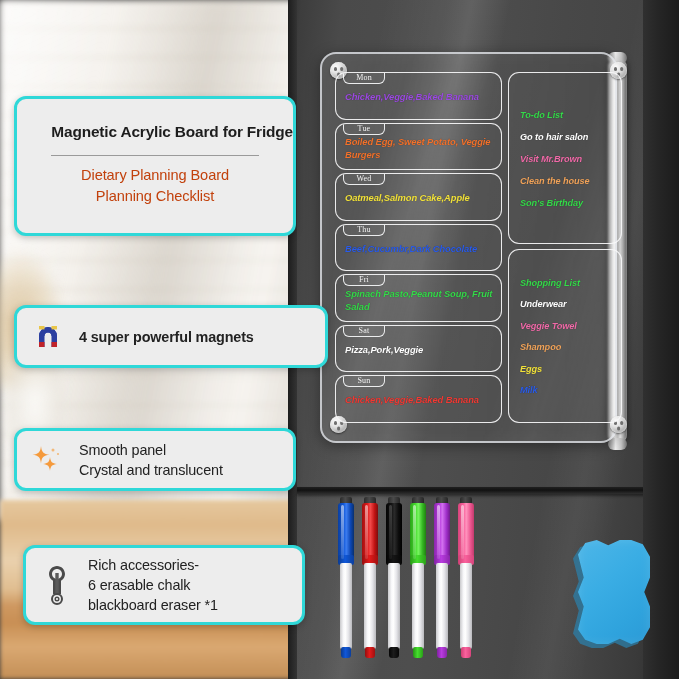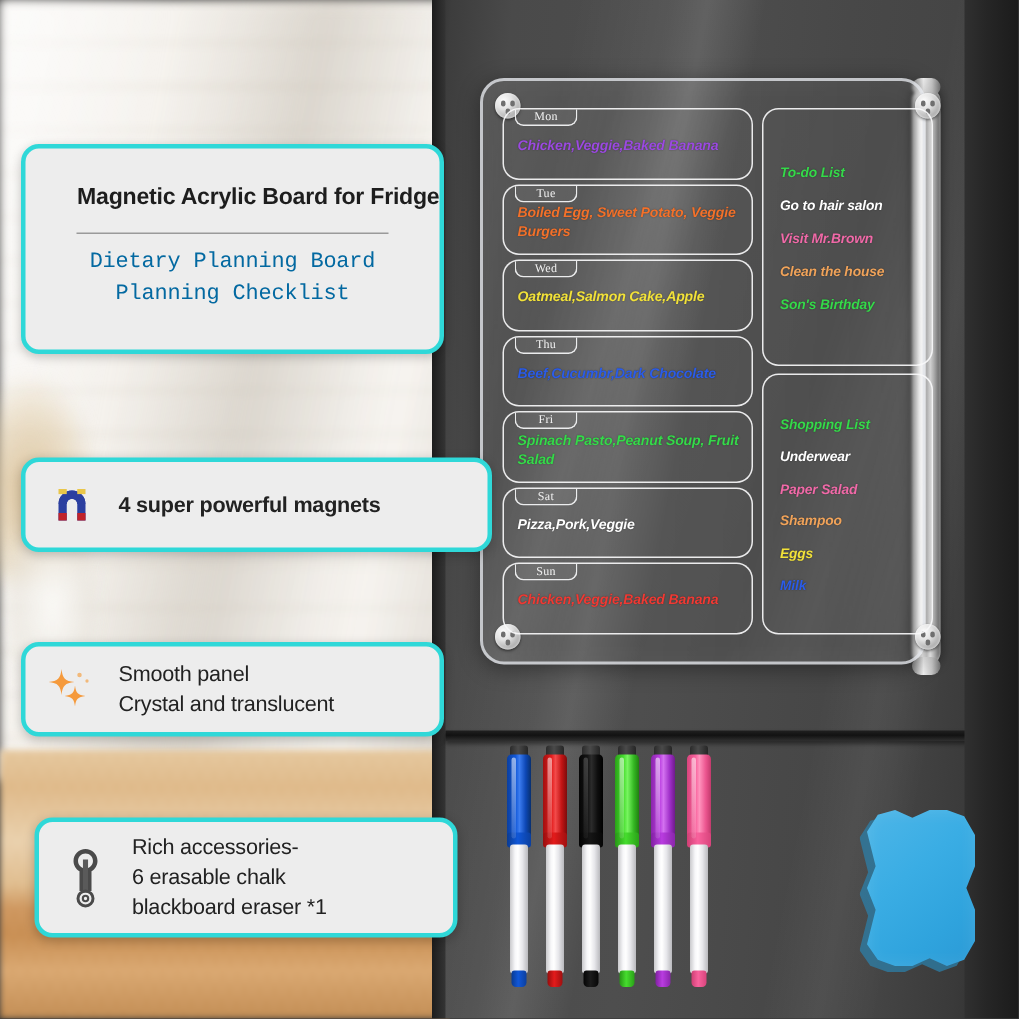--- a/index.html
+++ b/index.html
@@ -220,21 +220,21 @@
   }
   .card-title{
     position:absolute;left:0;right:0;top:24px;text-align:right;
     font-size:15.4px;font-weight:bold;color:#1d1d1d;letter-spacing:-.15px;
   }
   .card-rule{
     position:absolute;left:34px;right:34px;top:56px;height:1px;background:#9a9a9a;
   }
   .card-sub{
     position:absolute;left:0;right:0;top:66px;text-align:center;
-    font-size:14.6px;color:#0369a1;line-height:21px;letter-spacing:-.1px;font-family:Liberation Mono, monospace;
+    font-size:14.6px;color:#c2410c;line-height:21px;letter-spacing:-.1px;
   }
   .feat-row{
     position:absolute;left:0;top:0;width:100%;height:100%;
     display:flex;align-items:center;
   }
   .feat-icon{flex:0 0 62px;display:flex;align-items:center;justify-content:center;}
   .feat-text{
     font-size:14.4px;color:#222;line-height:20px;letter-spacing:-.15px;
   }
   .magnet-svg,.spark-svg,.wrench-svg{display:block;}
@@ -307,21 +307,21 @@
             <div class="list-line" style="color:#35d94a">To-do List</div>
             <div class="list-line" style="color:#ffffff">Go to hair salon</div>
             <div class="list-line" style="color:#f06aa8">Visit Mr.Brown</div>
             <div class="list-line" style="color:#f0a35a">Clean the house</div>
             <div class="list-line" style="color:#35d94a">Son's  Birthday</div>
           </div>
 
           <div class="list-box shop">
             <div class="list-line shoplist" style="color:#35d94a">Shopping List</div>
             <div class="list-line shoplist" style="color:#ffffff">Underwear</div>
-            <div class="list-line shoplist" style="color:#f06aa8">Paper Salad</div>
+            <div class="list-line shoplist" style="color:#f06aa8">Veggie Towel</div>
             <div class="list-line shoplist" style="color:#f0a35a">Shampoo</div>
             <div class="list-line shoplist" style="color:#f2e23a">Eggs</div>
             <div class="list-line shoplist" style="color:#2b5ce8">Milk</div>
           </div>
         </div>
       </div>
     </div>
   </div>
 
   <div class="markers">

